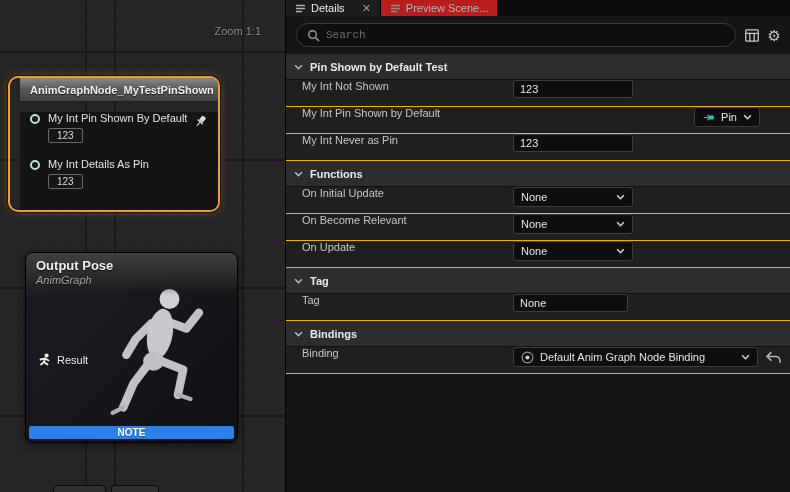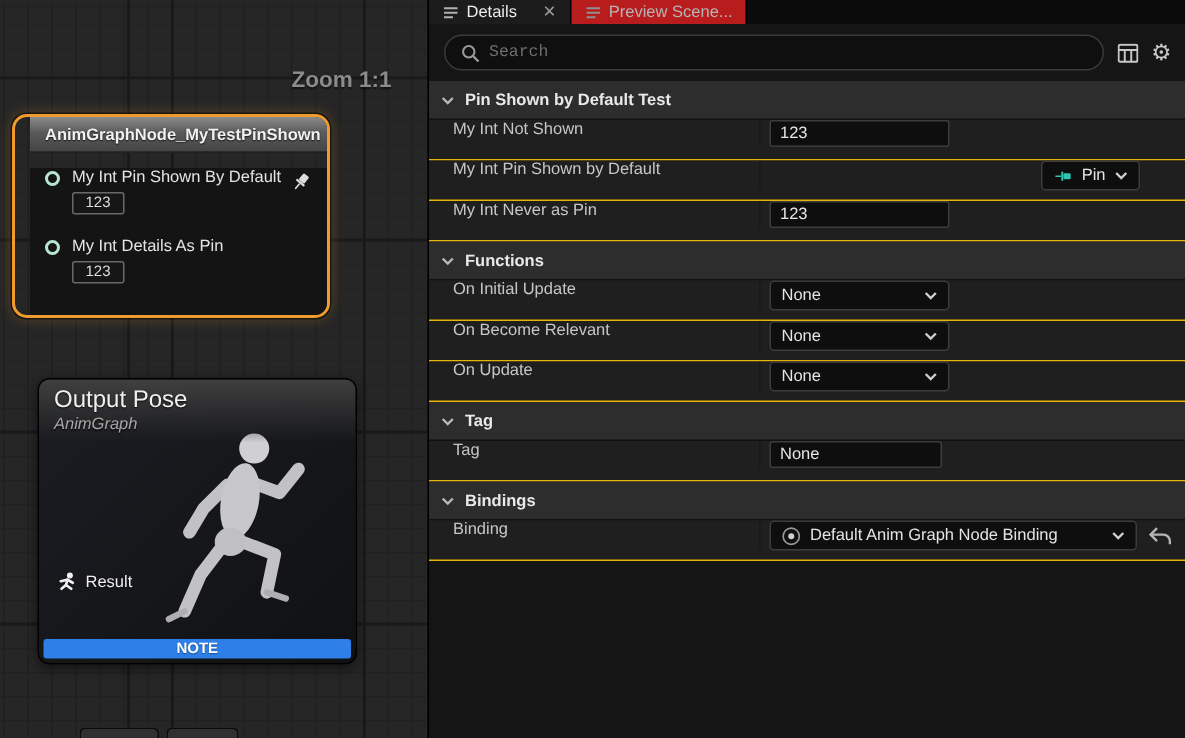--- a/index.html
+++ b/index.html
@@ -9,22 +9,22 @@
 
   
   .graph { position:absolute; left:0; top:0; width:285px; height:492px;
     background-color:#262626;
     background-image:
       repeating-linear-gradient(90deg,#191919 0 2px,transparent 2px 128px),
       repeating-linear-gradient(0deg,#191919 0 2px,transparent 2px 128px),
       repeating-linear-gradient(90deg,#212121 0 1px,transparent 1px 16px),
       repeating-linear-gradient(0deg,#212121 0 1px,transparent 1px 16px);
     background-position:114px 0,0 53px,2px 0,0 5px; }
-  .zoom-label { position:absolute; top:25px; right:24px; font-size:15px; font-weight:bold;
-    color:#8b8b8b; text-shadow:0 1px 1px rgba(0,0,0,.5);margin-top:20px; }
+  .zoom-label { position:absolute; top:25px; right:24px; font-size:11px; font-weight:normal;
+    color:#8b8b8b; text-shadow:0 1px 1px rgba(0,0,0,.5); }
 
   .node-test { position:absolute; left:8px; top:76px; width:212px; height:136px;
     border:2px solid var(--selection_orange); border-radius:10px; overflow:hidden;
     box-shadow:0 0 0 1px rgba(0,0,0,.6), 0 0 10px rgba(239,155,45,.30);padding-left:10px; }
   .node-test-header { height:24px; display:flex; align-items:center; padding-left:10px;
     background:linear-gradient(180deg,#8b8b8b,#5a5a5a 45%,#454545);
     border-bottom:1px solid #202020; }
   .node-test-header span { font-size:11px; font-weight:bold; color:#f1f1f1;
     text-shadow:0 1px 1px rgba(0,0,0,.8); }
   .node-test-body { height:110px; background:rgba(19,19,19,.93); position:relative; }
@@ -36,26 +36,26 @@
   .pin-label { font-size:11px; color:#e4e4e4; }
   .pin-value { margin-top:4px; width:max-content; padding:1px 8px; font-size:10px; color:#dedede;
     background:#161616; border:1px solid #696969; border-radius:2px; }
   .pushpin { position:absolute; right:10px; top:2px; }
 
   .node-output { position:absolute; left:25px; top:252px; width:213px; height:191px;
     background:linear-gradient(135deg,#1b1d22,#101114); border:1px solid #000;
     border-radius:8px; overflow:hidden; box-shadow:0 2px 8px rgba(0,0,0,.5); }
   .node-output-header { position:absolute; left:0; top:0; right:0; height:42px; padding:5px 0 0 10px;
     background:linear-gradient(180deg,rgba(70,70,70,.85),rgba(45,45,45,.55) 70%,rgba(45,45,45,0)); }
-  .node-output-title { display:block; font-size:16px; font-weight:normal; color:#f0f0f0;
+  .node-output-title { display:block; font-size:13px; font-weight:bold; color:#f0f0f0;
     text-shadow:0 1px 1px rgba(0,0,0,.8); }
   .node-output-subtitle { display:block; font-size:11px; font-style:italic; color:#a6a6a6;
     margin-top:1px; text-shadow:0 1px 1px rgba(0,0,0,.7); }
   .mannequin { position:absolute; right:2px; top:26px; }
-  .result-row { position:absolute; left:12px; top:100px; display:flex; align-items:center; gap:6px;margin-top:28px; }
+  .result-row { position:absolute; left:12px; top:100px; display:flex; align-items:center; gap:6px; }
   .result-label { font-size:11px; color:#efefef; text-shadow:0 1px 1px rgba(0,0,0,.7); }
   .note-bar { position:absolute; left:3px; right:3px; bottom:3px; height:13px;
     background:var(--note_blue); border-radius:2px; display:flex; align-items:center;
     justify-content:center; }
   .note-bar span { font-size:10px; font-weight:bold; color:#fff; text-shadow:0 1px 1px rgba(0,0,0,.4); }
 
   .partial-node { position:absolute; background:#303030; border:1px solid #0a0a0a; border-bottom:none;
     border-radius:4px 4px 0 0; height:7px; top:485px; }
   .pnode-a { left:53px; width:53px; }
   .pnode-b { left:111px; width:48px; }

